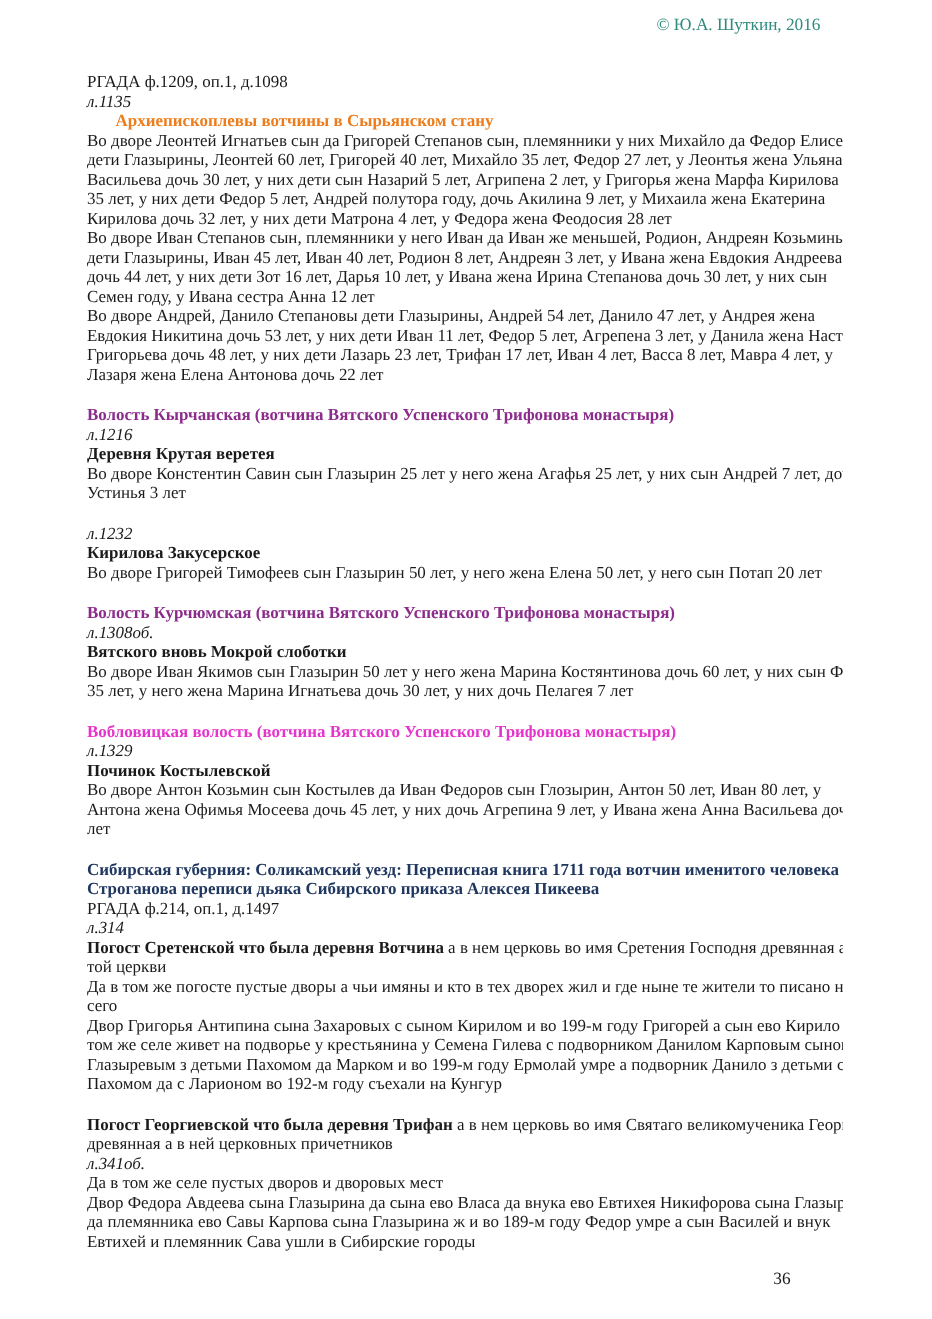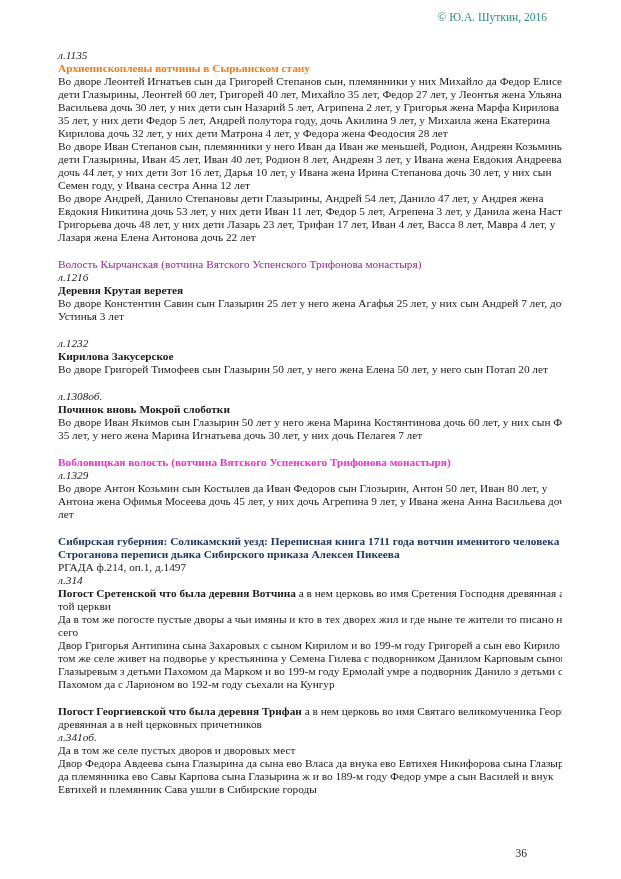--- a/index.html
+++ b/index.html
@@ -30,63 +30,66 @@
     top: 49px;
     width: 527px;
     font-size: 11.3px;
     line-height: 13px;
     text-align: left;
   }
   .block { margin: 0; }
   .archive_ref { }
   .folio { font-style: italic; }
   .subheading { font-weight: bold; }
-  .heading_orange { font-weight: bold; color: var(--heading-orange, #ed7d1c); }
-  .heading_purple { font-weight: normal; color: var(--heading-purple, #8b2b8b); }
+  .heading_orange { font-weight: bold; color: var(--heading-orange, #ed7d1c); margin-left: 19px; }
+  .heading_purple { font-weight: bold; color: var(--heading-purple, #8b2b8b); }
   .heading_pink   { font-weight: bold; color: var(--heading-pink, #e633cc); }
   .heading_navy   { font-weight: bold; color: var(--heading-navy, #203760); }
   .paragraph { }
   .paragraph_leadbold .lead-bold { font-weight: bold; }
   .spacer { height: 14px; }
   .page-number {
     position: absolute;
     right: 35px;
     bottom: 20px;
     font-size: 11.5px;
     color: #1b1b1b;
   }
 </style>
 </head>
 <body>
 
 <div class="page">
   <div class="copyright">© Ю.А. Шуткин, 2016</div>
 
   <div class="content">
+      <div class="block archive_ref">РГАДА ф.1209, оп.1, д.1098</div>
       <div class="block folio">л.1135</div>
       <div class="block heading_orange">Архиепископлевы вотчины в Сырьянском стану</div>
       <div class="block paragraph">Во дворе Леонтей Игнатьев сын да Григорей Степанов сын, племянники у них Михайло да Федор Елисеевы дети Глазырины, Леонтей 60 лет, Григорей 40 лет, Михайло 35 лет, Федор 27 лет, у Леонтья жена Ульяна Васильева дочь 30 лет, у них дети сын Назарий 5 лет, Агрипена 2 лет, у Григорья жена Марфа Кирилова дочь 35 лет, у них дети Федор 5 лет, Андрей полутора году, дочь Акилина 9 лет, у Михаила жена Екатерина Кирилова дочь 32 лет, у них дети Матрона 4 лет, у Федора жена Феодосия 28 лет</div>
       <div class="block paragraph">Во дворе Иван Степанов сын, племянники у него Иван да Иван же меньшей, Родион, Андреян Козьмины дети Глазырины, Иван 45 лет, Иван 40 лет, Родион 8 лет, Андреян 3 лет, у Ивана жена Евдокия Андреева дочь 44 лет, у них дети Зот 16 лет, Дарья 10 лет, у Ивана жена Ирина Степанова дочь 30 лет, у них сын Семен году, у Ивана сестра Анна 12 лет</div>
       <div class="block paragraph">Во дворе Андрей, Данило Степановы дети Глазырины, Андрей 54 лет, Данило 47 лет, у Андрея жена Евдокия Никитина дочь 53 лет, у них дети Иван 11 лет, Федор 5 лет, Агрепена 3 лет, у Данила жена Настасья Григорьева дочь 48 лет, у них дети Лазарь 23 лет, Трифан 17 лет, Иван 4 лет, Васса 8 лет, Мавра 4 лет, у Лазаря жена Елена Антонова дочь 22 лет</div>
       <div class="block spacer"></div>
       <div class="block heading_purple">Волость Кырчанская (вотчина Вятского Успенского Трифонова монастыря)</div>
       <div class="block folio">л.1216</div>
       <div class="block subheading">Деревня Крутая веретея</div>
       <div class="block paragraph">Во дворе Констентин Савин сын Глазырин 25 лет у него жена Агафья 25 лет, у них сын Андрей 7 лет, дочь Устинья 3 лет</div>
       <div class="block spacer"></div>
       <div class="block folio">л.1232</div>
       <div class="block subheading">Кирилова Закусерское</div>
       <div class="block paragraph">Во дворе Григорей Тимофеев сын Глазырин 50 лет, у него жена Елена 50 лет, у него сын Потап 20 лет</div>
       <div class="block spacer"></div>
+      <div class="block heading_purple">Волость Курчюмская (вотчина Вятского Успенского Трифонова монастыря)</div>
       <div class="block folio">л.1308об.</div>
-      <div class="block subheading">Починок вновь Мокрой слоботки</div>
+      <div class="block subheading">Вятского вновь Мокрой слоботки</div>
       <div class="block paragraph">Во дворе Иван Якимов сын Глазырин 50 лет у него жена Марина Костянтинова дочь 60 лет, у них сын Федор 35 лет, у него жена Марина Игнатьева дочь 30 лет, у них дочь Пелагея 7 лет</div>
       <div class="block spacer"></div>
       <div class="block heading_pink">Вобловицкая волость (вотчина Вятского Успенского Трифонова монастыря)</div>
       <div class="block folio">л.1329</div>
+      <div class="block subheading">Починок  Костылевской</div>
       <div class="block paragraph">Во дворе Антон Козьмин сын Костылев да Иван Федоров сын Глозырин, Антон 50 лет, Иван 80 лет, у Антона жена Офимья Мосеева дочь 45 лет, у них дочь Агрепина 9 лет, у Ивана жена Анна Васильева дочь 75 лет</div>
       <div class="block spacer"></div>
       <div class="block heading_navy">Сибирская губерния: Соликамский уезд: Переписная книга 1711 года вотчин именитого человека Г.Д. Строганова переписи дьяка Сибирского приказа Алексея Пикеева</div>
       <div class="block archive_ref">РГАДА ф.214, оп.1, д.1497</div>
       <div class="block folio">л.314</div>
       <div class="block paragraph_leadbold"><span class="lead-bold">Погост Сретенской что была деревня Вотчина</span> а в нем церковь во имя Сретения Господня древянная а у той церкви</div>
       <div class="block paragraph">Да в том же погосте пустые дворы а чьи имяны и кто в тех дворех жил и где ныне те жители то писано ниже сего</div>
       <div class="block paragraph">Двор Григорья Антипина сына Захаровых с сыном Кирилом и во 199-м году Григорей а сын ево Кирило в том же селе живет на подворье у крестьянина у Семена Гилева с подворником Данилом Карповым сыном Глазыревым з детьми Пахомом да Марком и во 199-м году Ермолай умре а подворник Данило з детьми с Пахомом да с Ларионом во 192-м году съехали на Кунгур</div>
       <div class="block spacer"></div>
       <div class="block paragraph_leadbold"><span class="lead-bold">Погост Георгиевской что была деревня Трифан</span> а в нем церковь во имя Святаго великомученика Георгия древянная а в ней церковных причетников</div>

